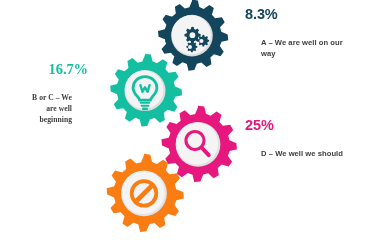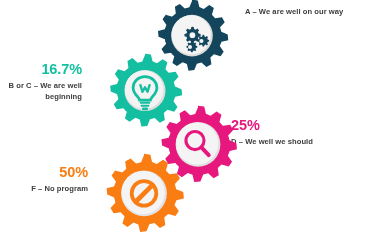--- a/index.html
+++ b/index.html
@@ -48,34 +48,34 @@
     letter-spacing: -0.1px;
     margin: 0 0 4px 0;
     line-height: 1.05;
     white-space: nowrap;
   }
   .callout .desc {
     font-size: 7.6px;
     font-weight: bold;
     color: #3d3d3d;
     line-height: 1.42;
-    margin: 0;
+    margin: 16px;
     letter-spacing: 0.05px;
   }
 
   .callout-right { text-align: left; }
   .callout-left  { text-align: right; }
 
   .c-a { left: 245px; top: 7px;  width: 124px; }
   .c-a .pct { color: #13455c; }
 
-  .c-b { left: 0;   top: 62px; width: 82px; }
+  .c-b { left: 6px;   top: 62px; width: 82px; font-family: Liberation Serif, serif; }
   .c-b .pct { color: #13bfa0; }
 
-  .c-d { left: 231px; top: 118px; width: 124px; }
+  .c-d { left: 245px; top: 118px; width: 124px; }
   .c-d .pct { color: #e6187d; }
 
   .c-f { left: 22px;  top: 165px; width: 66px; }
   .c-f .pct { color: #f97d12; }
 </style>
 </head>
 <body>
 
 <div id="infographic">
 
@@ -146,31 +146,28 @@
         <circle cx="61.8" cy="53.8" r="2.6" fill="#f4f4f4"></circle>
         <g transform="translate(44,54) scale(0.118)">
           <path d="M50 0 L58 2 L61 16 L72 21 L84 13 L96 25 L88 37 L93 48 L107 51 L107 68 L93 71 L88 82 L96 94 L84 106 L72 98 L61 103 L58 117 L41 117 L38 103 L27 98 L15 106 L3 94 L11 82 L6 71 L-8 68 L-8 51 L6 48 L11 37 L3 25 L15 13 L27 21 L38 16 L41 2 Z"></path>
         </g>
         <circle cx="47.5" cy="61.3" r="2.5" fill="#f4f4f4"></circle>
       </g>
     </svg>
   </div>
 
   <div class="callout callout-right c-a">
+    <div class="pct">8.3%</div>
     <div class="desc">A – We are well on our way</div>
   </div>
 
   <div class="callout callout-left c-b">
     <div class="pct">16.7%</div>
     <div class="desc">B or C – We are well beginning</div>
   </div>
 
   <div class="callout callout-right c-d">
     <div class="pct">25%</div>
     <div class="desc">D – We well we should</div>
   </div>
 
-  <div class="callout callout-left c-f">
-    <div class="pct">50%</div>
-    <div class="desc">F – No program</div>
-  </div>
 
 </div>
 
 </body></html>

